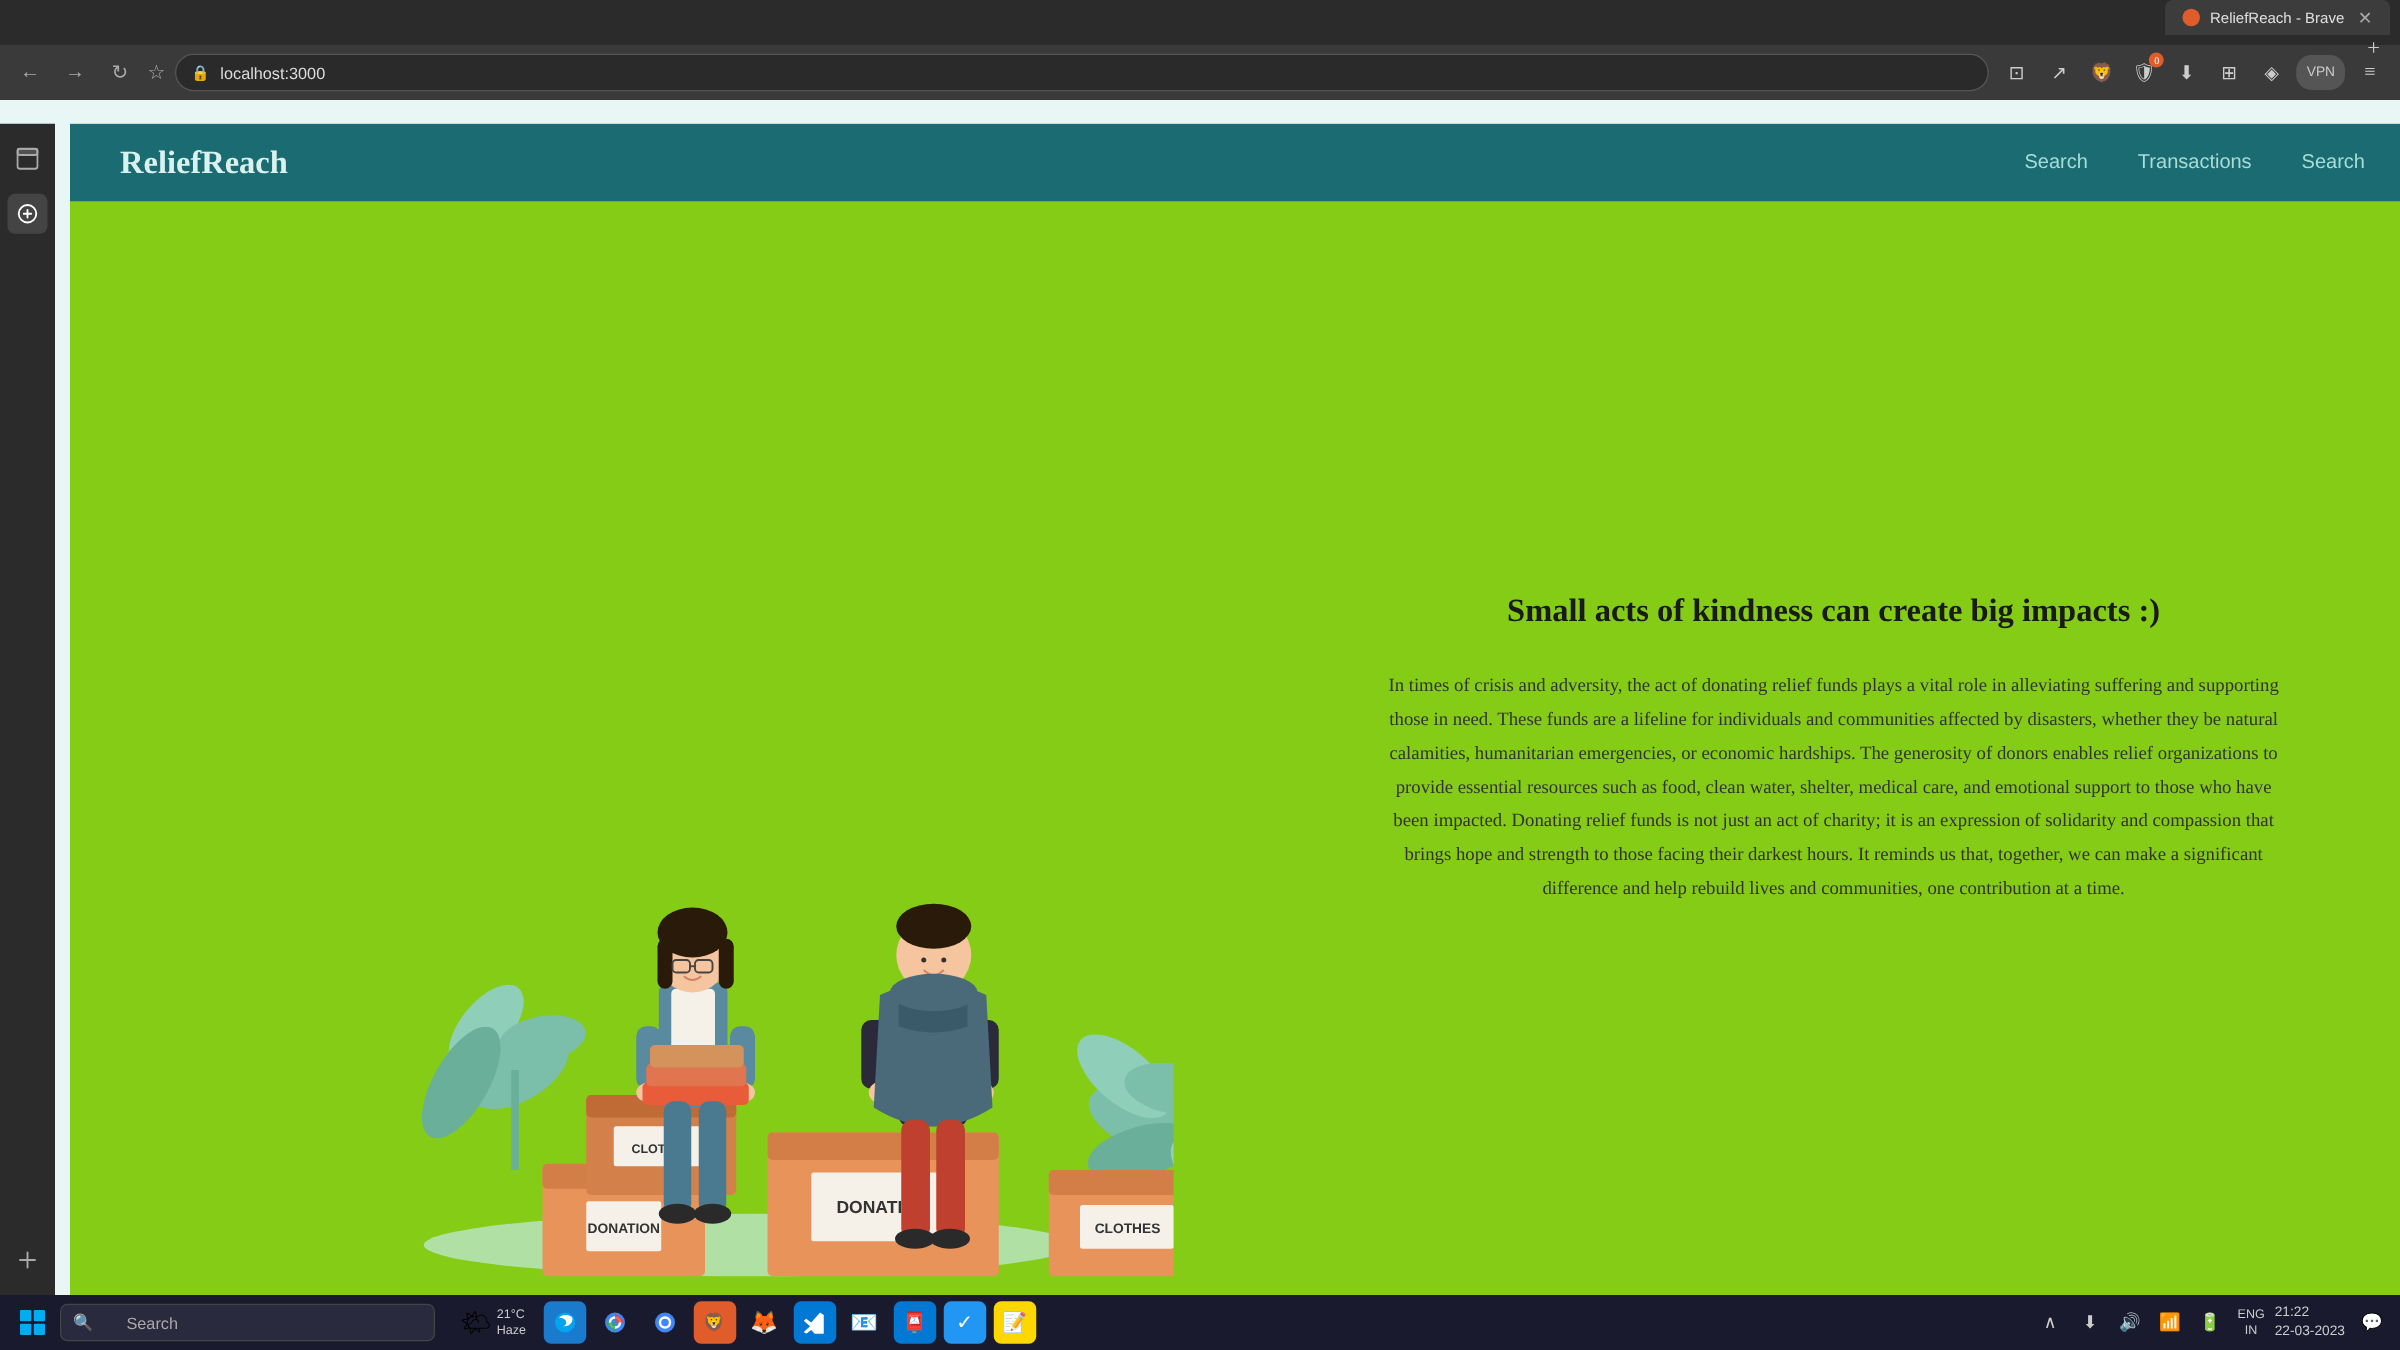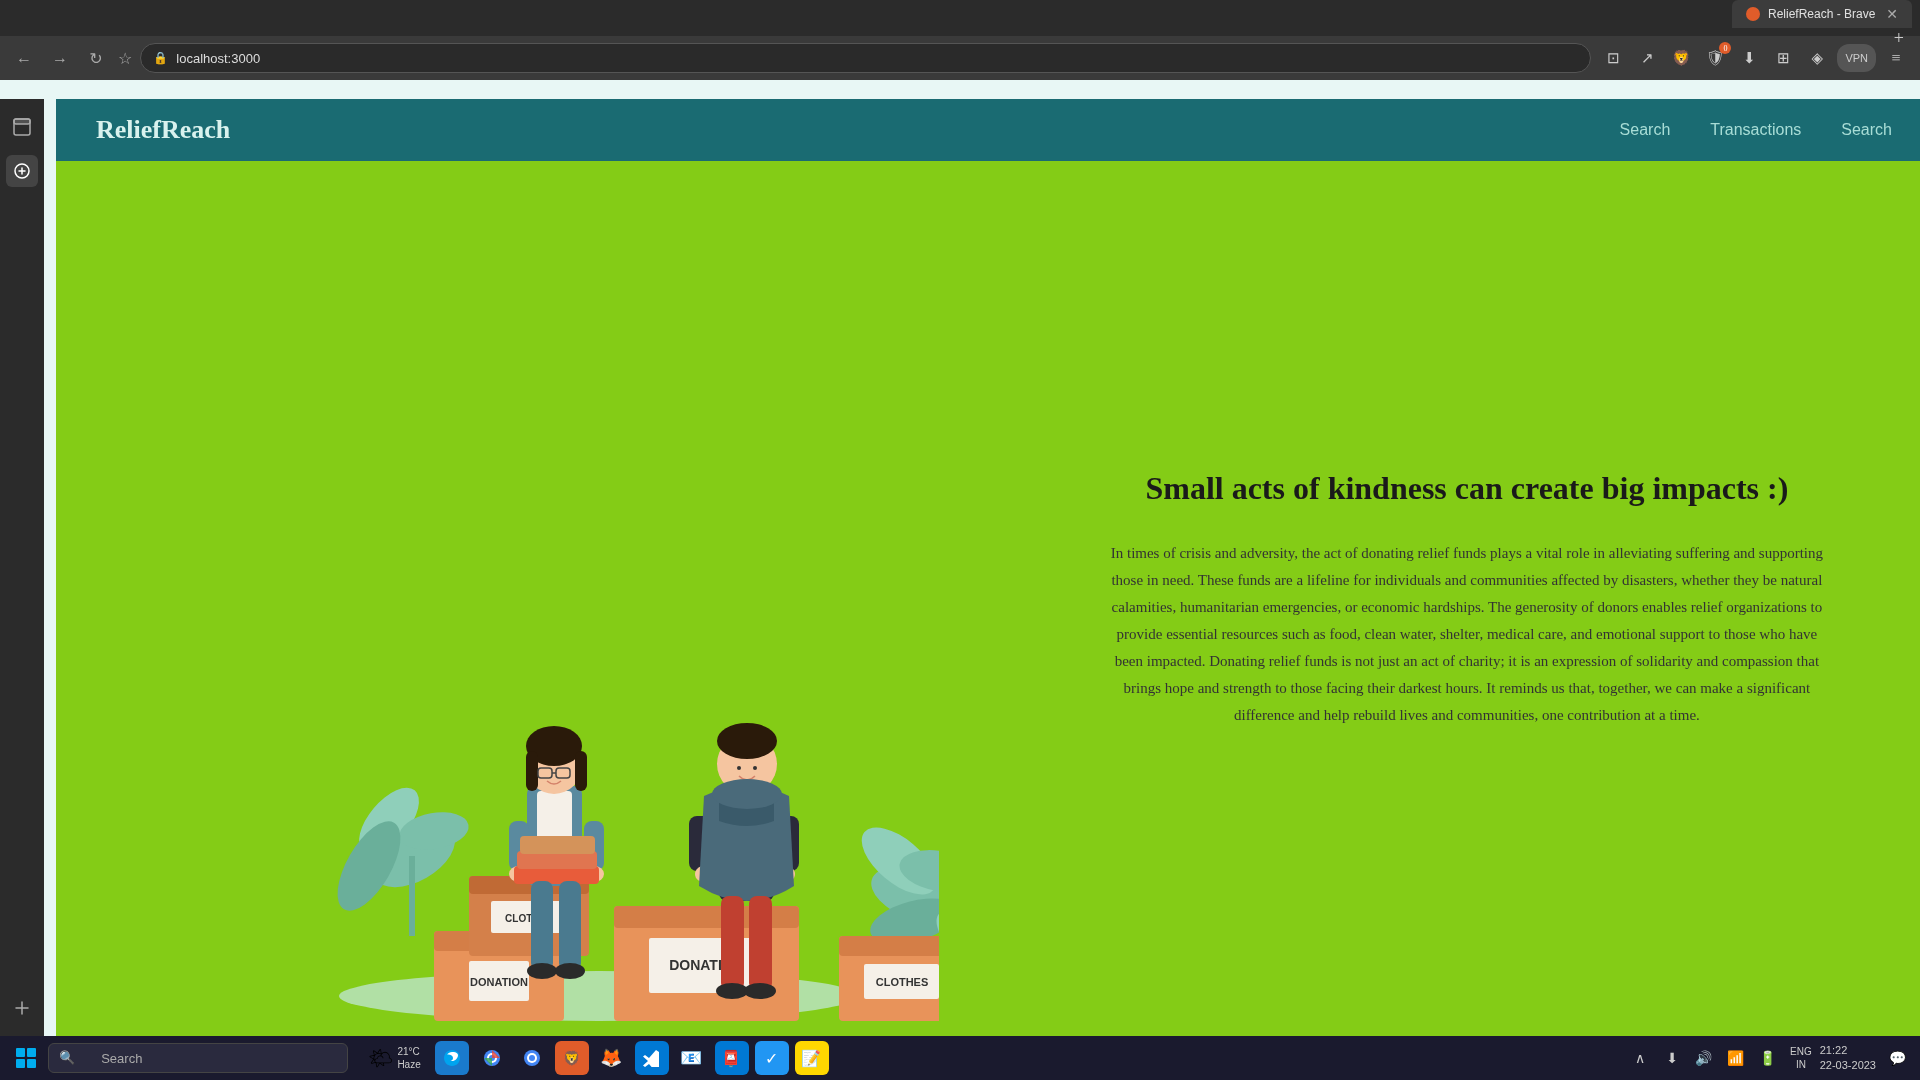--- a/index.html
+++ b/index.html
@@ -185,21 +185,21 @@
       justify-content: center;
       align-items: flex-end;
       height: 100%;
     }
     .hero-text {
       flex: 0 0 45%;
       padding: 0 40px 0 20px;
       text-align: center;
     }
     .hero-title {
-      font-size: 32px;
+      font-size: 26px;
       font-weight: bold;
       color: #1a1a1a;
       line-height: 1.3;
       margin-bottom: 30px;
       font-family: Georgia, serif;
     }
     .hero-description {
       font-size: 15px;
       color: #333;
       line-height: 1.8;

